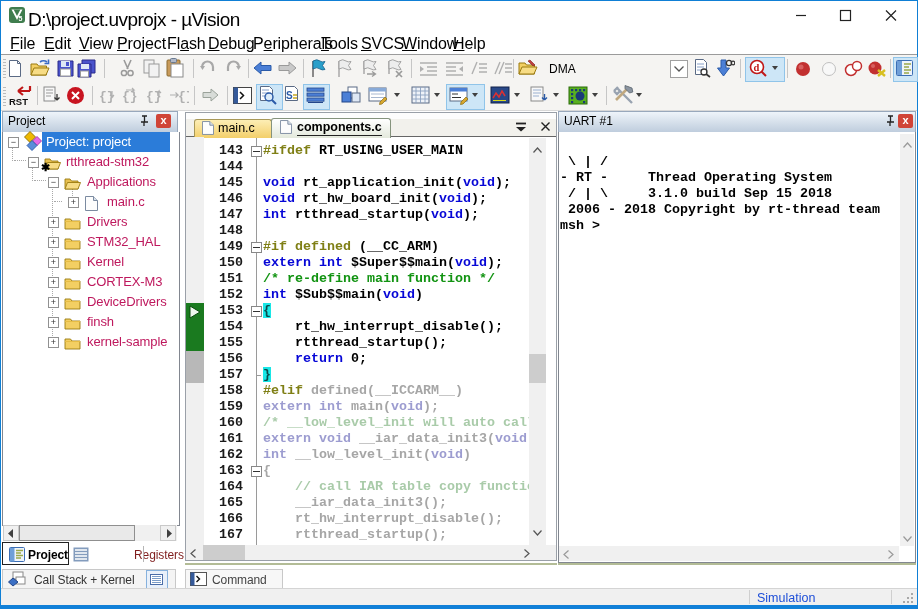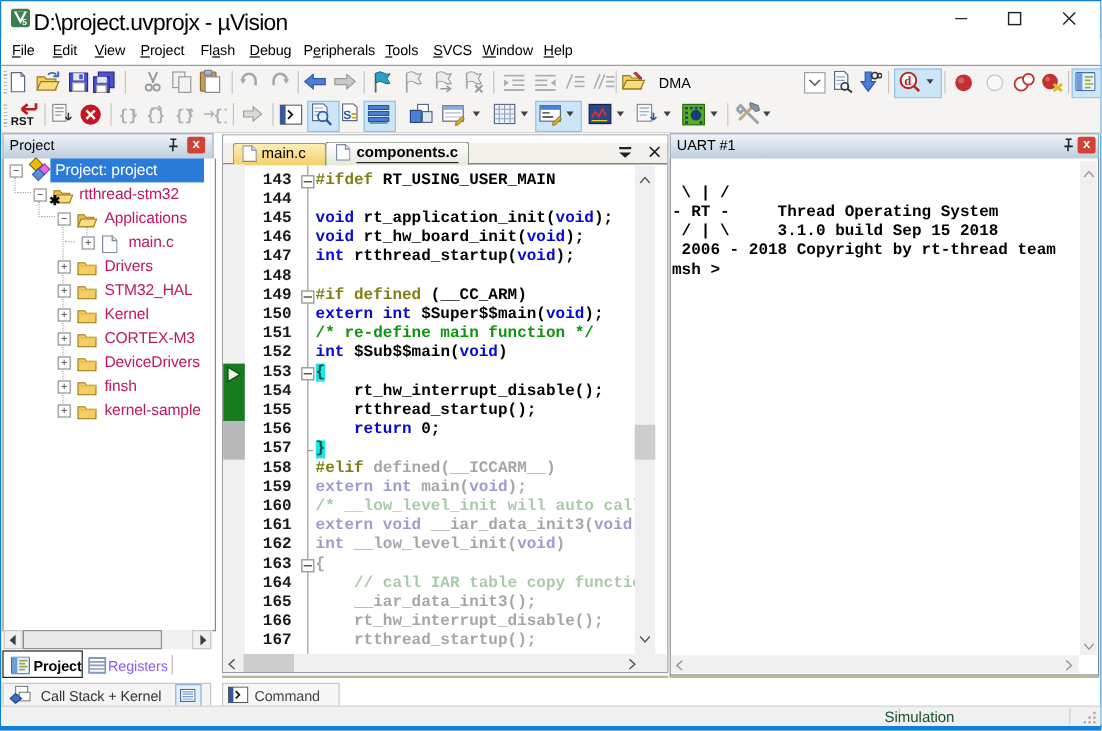--- a/index.html
+++ b/index.html
@@ -6,21 +6,21 @@
   body{width:918px;height:609px;position:relative;overflow:hidden;
        font-family:"Liberation Sans",sans-serif;background:#ffffff;}
   .ab{position:absolute;}
   .mono{font-family:"Liberation Mono",monospace;font-size:13.333px;line-height:16px;white-space:pre;font-weight:bold;}
   
   #border{left:0;top:0;width:916px;height:604px;border:1px solid #0f7fd5;}
   #bluestrip{left:0;top:604px;width:918px;height:5px;background:#1180d8;}
   #titletext{left:28px;top:9px;font-size:19px;letter-spacing:-0.55px;color:#000;}
   
   #menubar{left:1px;top:32px;width:916px;height:22px;background:#fff;border-bottom:1px solid #9b9b9b;}
-  .mi{position:absolute;top:35px;font-size:12px;color:#000;letter-spacing:-0.1px;}
+  .mi{position:absolute;top:35px;font-size:16px;color:#000;letter-spacing:-0.1px;}
   .mi u{text-decoration:underline;}
   
   #tb1{left:1px;top:55px;width:916px;height:27px;background:#f5f4f2;}
   #tb2{left:1px;top:82px;width:916px;height:28px;background:#f5f4f2;border-bottom:1px solid #d8d8d8;}
   .tsep{position:absolute;top:4px;width:1px;height:19px;background:#c6c6c6;}
   .hibox{position:absolute;background:#cde6f7;border:1px solid #90c4e9;}
   .dd{position:absolute;width:0;height:0;border-left:3.5px solid transparent;border-right:3.5px solid transparent;border-top:4px solid #404040;}
   
   .phead{position:absolute;height:20px;background:linear-gradient(#eef4fa,#bfcddd);border:1px solid #98a8bc;}
   .ptitle{position:absolute;left:6px;top:3px;font-size:12px;color:#000;}
@@ -463,21 +463,21 @@
 <svg class="ab" style="left:9px;top:547px" width="16" height="15" viewBox="0 0 16 15">
   <rect x="0.5" y="0.5" width="15" height="14" rx="1" fill="#eef4fb" stroke="#3c6eb4"></rect>
   <rect x="1" y="1" width="4.5" height="13.5" fill="#6f9fd8"></rect>
   <path d="M7 3.5 h7 M7 6 h5 M7 8.5 h7 M7 11 h5" stroke="#9aa84a" stroke-width="1.4"></path>
 </svg>
 <div class="btab" style="left:28px;top:548px;color:#000;font-weight:bold;">Project</div>
 <svg class="ab" style="left:73px;top:547px" width="16" height="15" viewBox="0 0 16 15" opacity="0.75">
   <rect x="0.5" y="0.5" width="15" height="14" fill="#5a7ca8"></rect>
   <path d="M2 3 h12 M2 6 h12 M2 9 h12 M2 12 h12" stroke="#fff" stroke-width="1.6"></path>
 </svg>
-<div class="btab" style="left:90px;top:548px;color:#8b5cf6;">Registers</div>
+<div class="btab" style="left:90px;top:548px;color:#7f1d1d;padding-left:44px;">Registers</div>
 <div class="ab" style="left:143px;top:546px;width:1px;height:16px;background:#b5b5b5;"></div>
 
 <div class="ab" style="left:2px;top:569px;width:172px;height:20px;background:#f4f4f4;border:1px solid #c8c8c8;"></div>
 <svg class="ab" style="left:8px;top:571px" width="18" height="17" viewBox="0 0 18 17">
   <rect x="5" y="1" width="10" height="7" fill="#fff" stroke="#888"></rect>
   <rect x="8" y="6" width="9" height="7" fill="#fff" stroke="#888"></rect>
   <polygon points="5,7 10,11 5,15 0.5,11" fill="#3b6fc4" stroke="#23468a"></polygon>
 </svg>
 <div class="btab" style="left:34px;top:573px;color:#333;">Call Stack + Kernel</div>
 <div class="ab" style="left:146px;top:570px;width:20px;height:18px;background:#e8f0fa;border:1px solid #86b1dd;"></div>
@@ -638,21 +638,21 @@
 <svg class="ab" style="left:563px;top:550px" width="6" height="9">
     <path d="M5.5 0.5 L1 4.5 L5.5 8.5" stroke="#999" fill="none" stroke-width="1.2"></path>
   </svg>
 <svg class="ab" style="left:888px;top:550px" width="6" height="9">
     <path d="M0.5 0.5 L5 4.5 L0.5 8.5" stroke="#999" fill="none" stroke-width="1.2"></path>
   </svg>
 
 <div id="statusbar" class="ab"></div>
 <div class="ab" style="left:749px;top:590px;width:1px;height:14px;background:#cfcfcf;"></div>
 <div class="ab" style="left:891px;top:590px;width:1px;height:14px;background:#cfcfcf;"></div>
-<div class="ab" style="left:737px;top:591px;font-size:12.5px;color:#14532d;">Simulation</div>
+<div class="ab" style="left:757px;top:591px;font-size:12.5px;color:#1d4ed8;">Simulation</div>
 <svg class="ab" style="left:902px;top:593px" width="12" height="10" viewBox="0 0 12 10">
   <g fill="#a8a8a8">
       <rect x="9" y="0" width="2" height="2"></rect>
       <rect x="9" y="4" width="2" height="2"></rect>
       <rect x="9" y="8" width="2" height="2"></rect>
       <rect x="5" y="4" width="2" height="2"></rect>
       <rect x="5" y="8" width="2" height="2"></rect>
       <rect x="1" y="8" width="2" height="2"></rect>
     </g>
 </svg>

